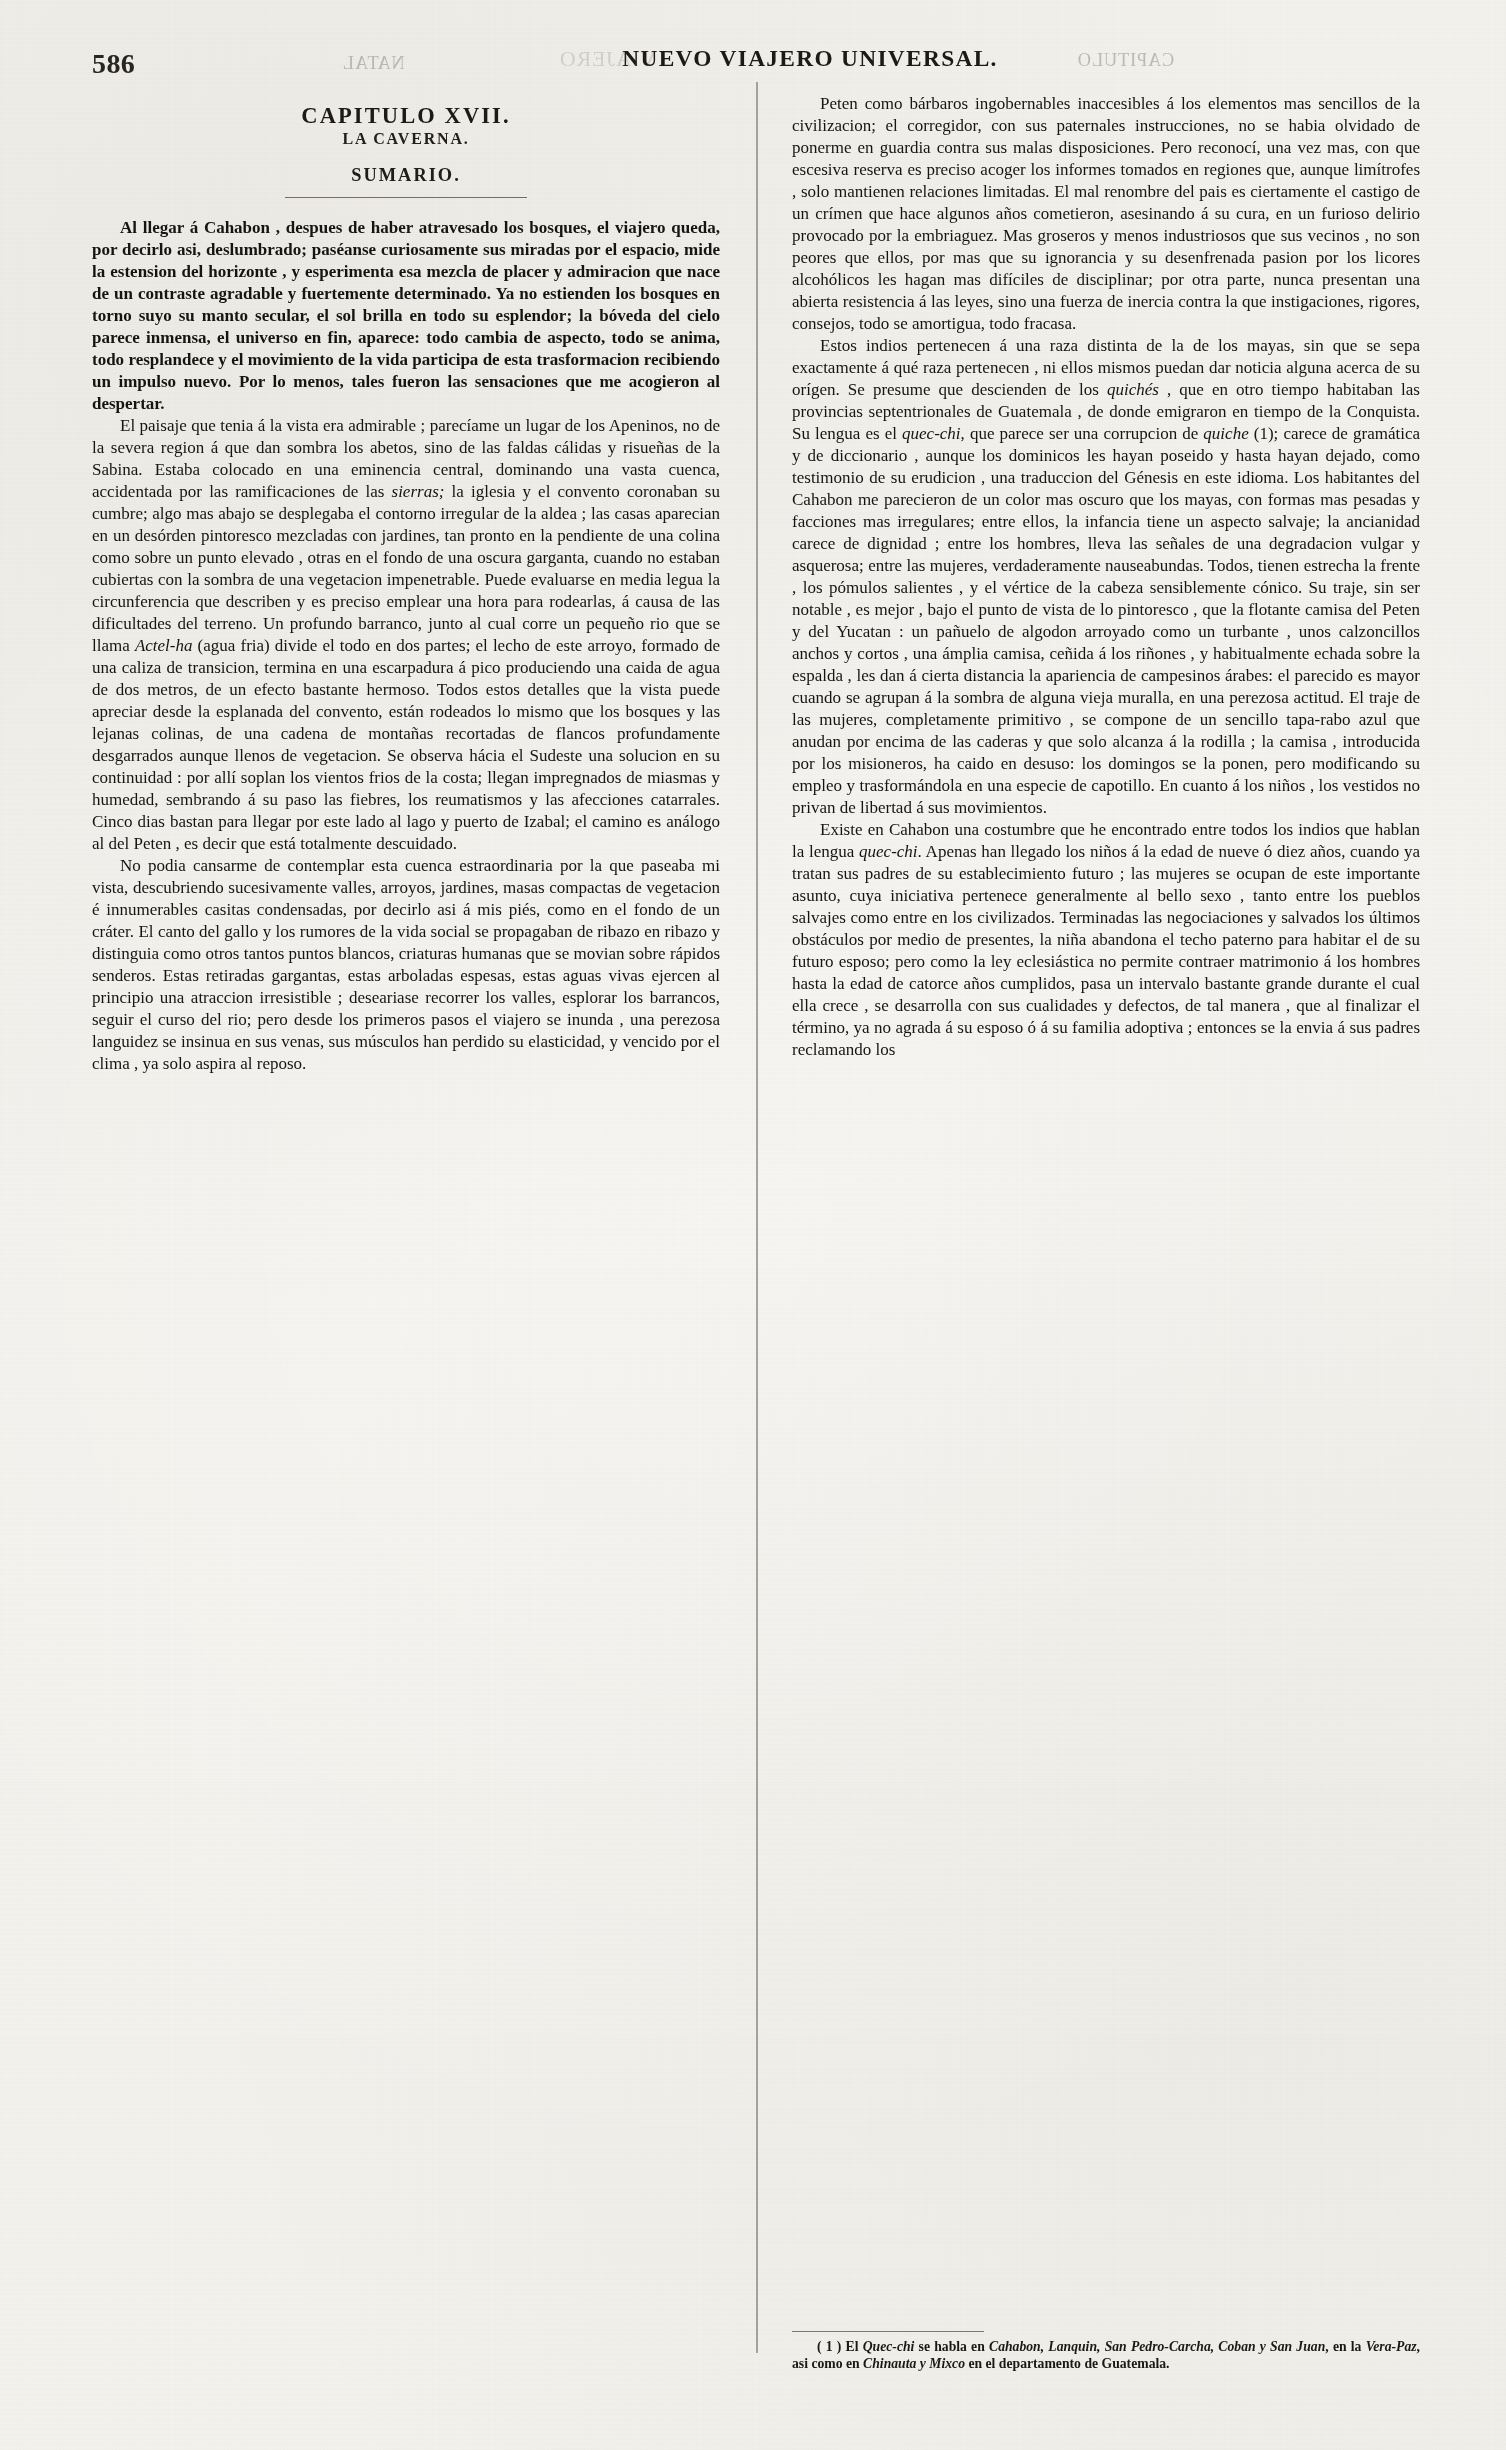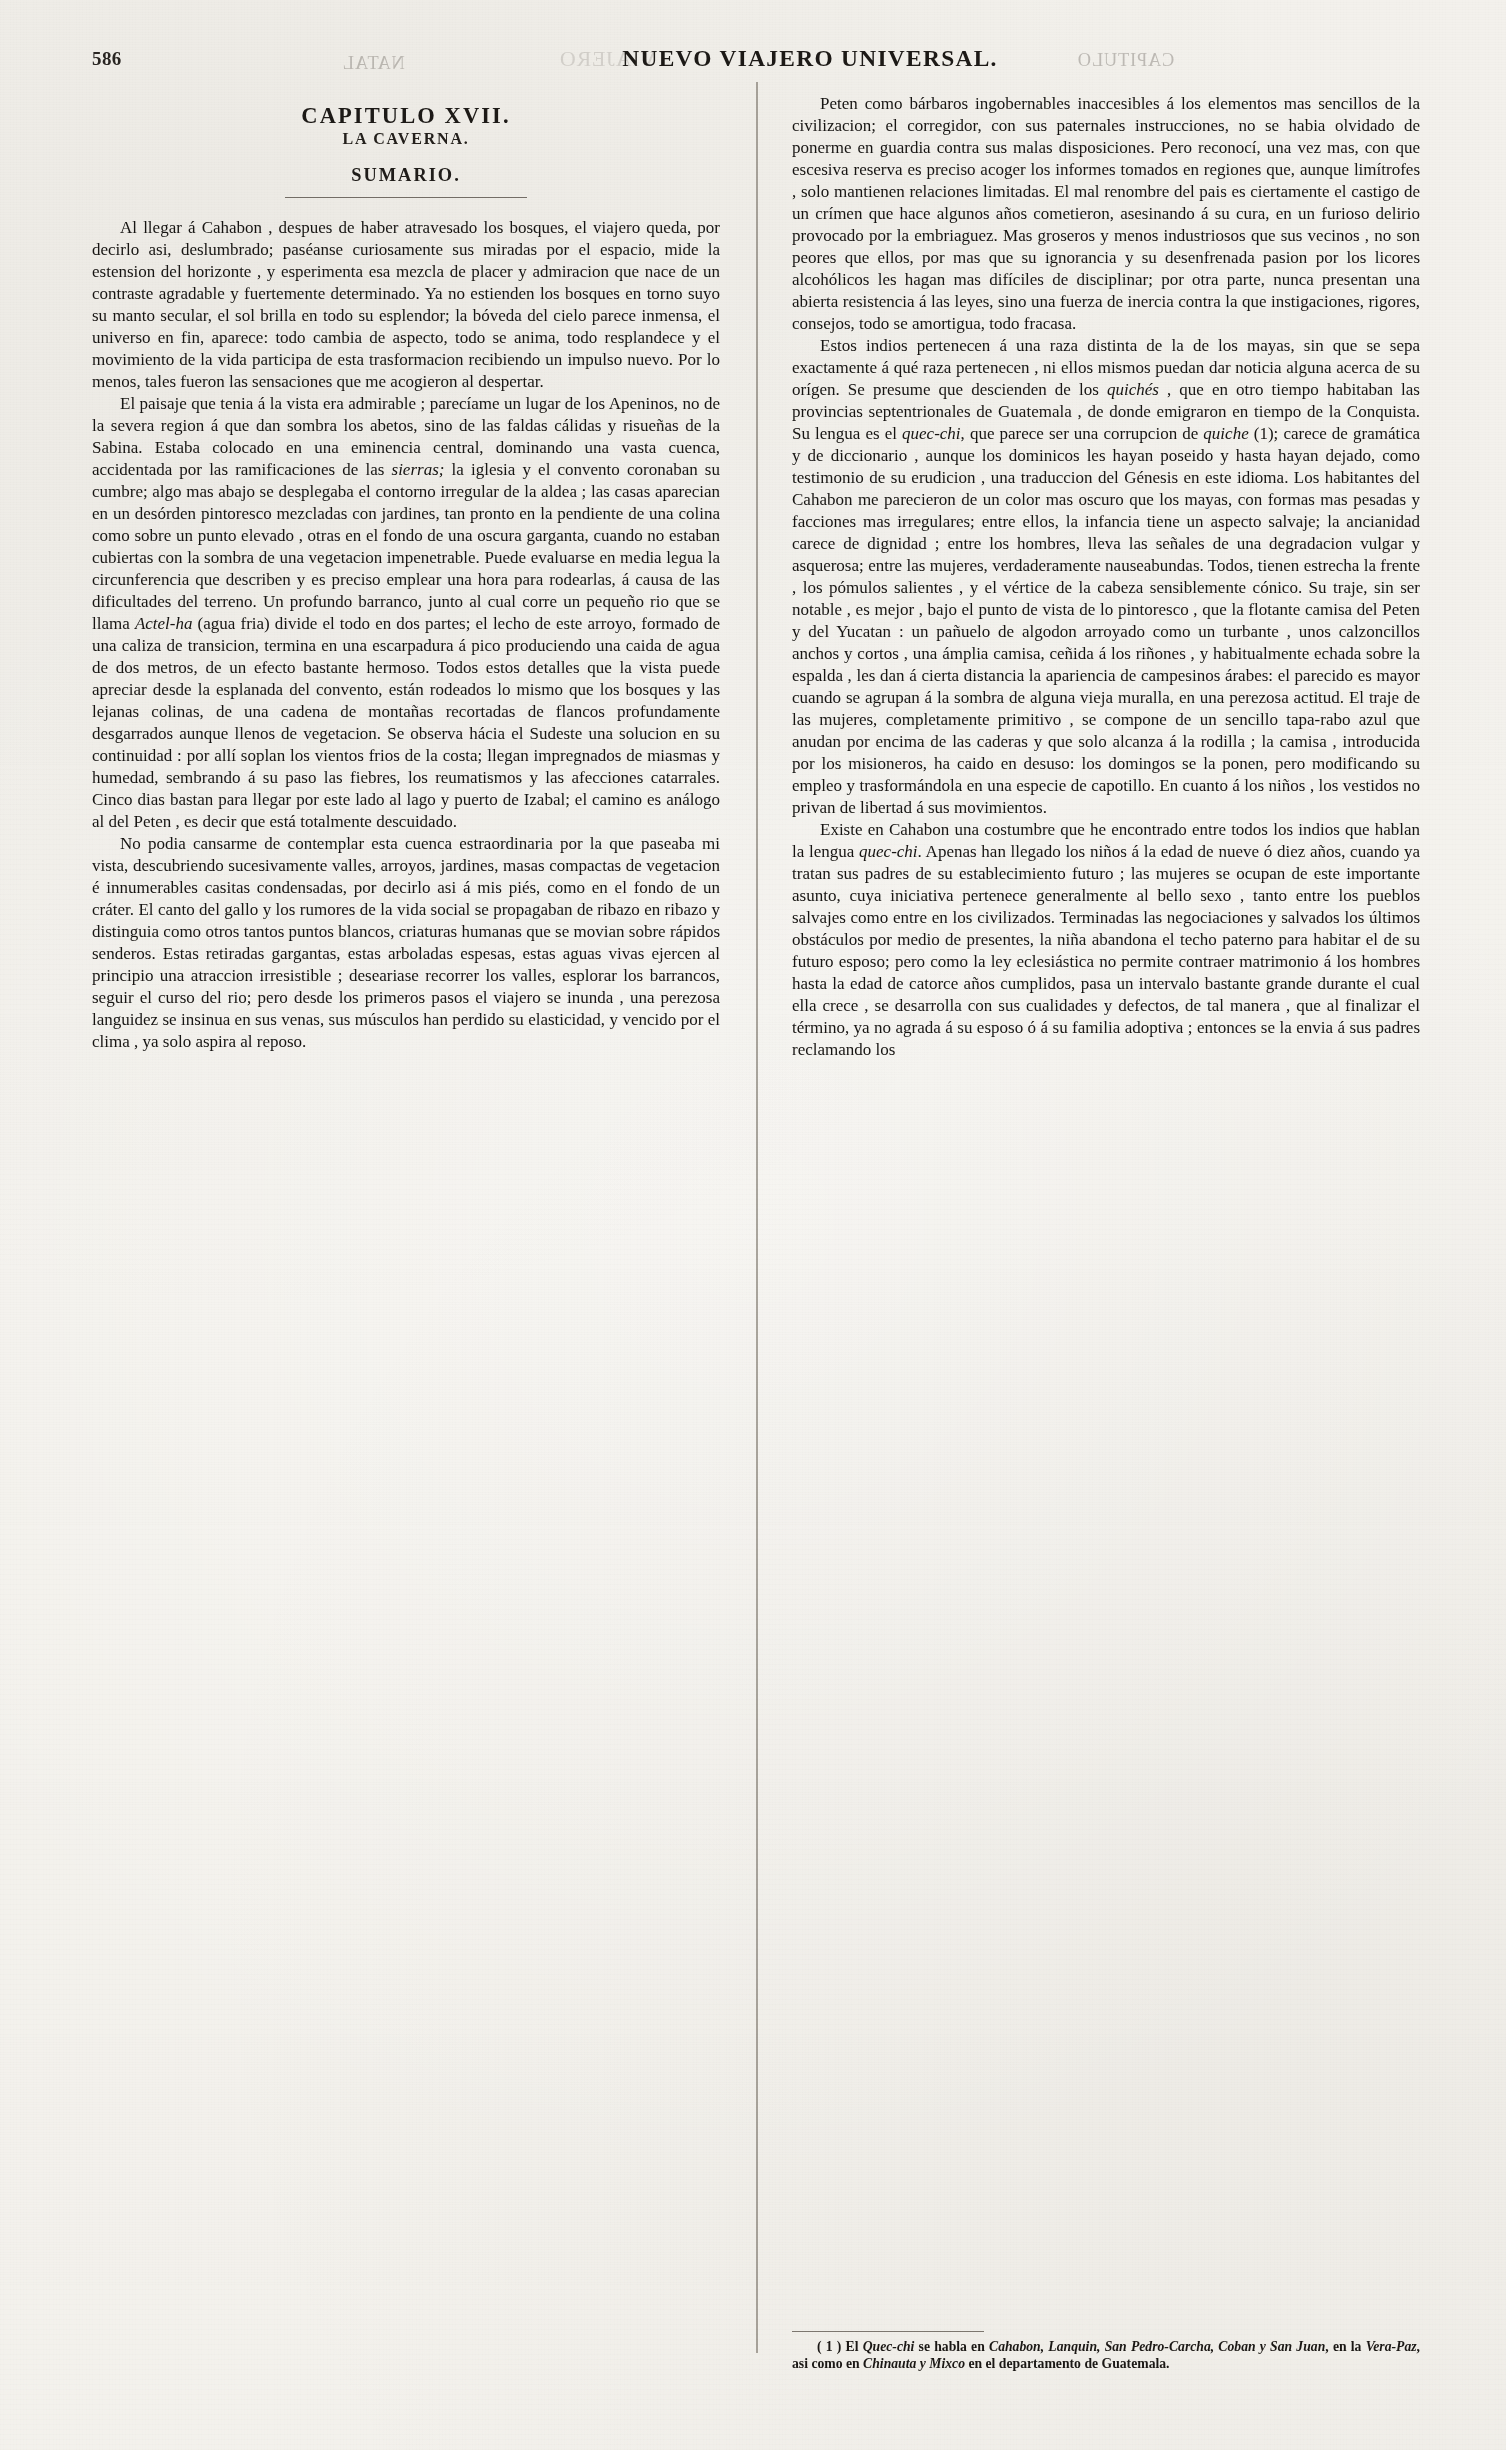--- a/index.html
+++ b/index.html
@@ -45,21 +45,21 @@
   
   .runhead {
     position: relative;
     height: 37px;
     margin-bottom: 5px;
   }
   .folio {
     position: absolute;
     left: 0;
     top: 5px;
-    font-size: 19px;
+    font-size: 28px;
     font-weight: bold;
     letter-spacing: 0.4px;
     color: #2a2623;
   }
   .runtitle {
     position: absolute;
     left: 0;
     right: 0;
     top: 1.7px;
     text-align: center;
@@ -140,21 +140,21 @@
     margin: 8.3px 15px 0 15px;
     color: #1c1916;
   }
   .hairline {
     width: 242px;
     height: 0.8px;
     background: #4b443c;
     opacity: .75;
     margin: 11.7px auto 13.4px auto;
   }
-  .body-start { margin-top: 19px; }
+  .body-start { margin-top: 19px; font-weight: bold; }
   
   .footnote {
     position: absolute;
     left: 700px;
     bottom: 0;
     width: 628px;
     font-size: 13.7px;
     line-height: 17px;
     text-align: justify;
     color: #1b1815;

